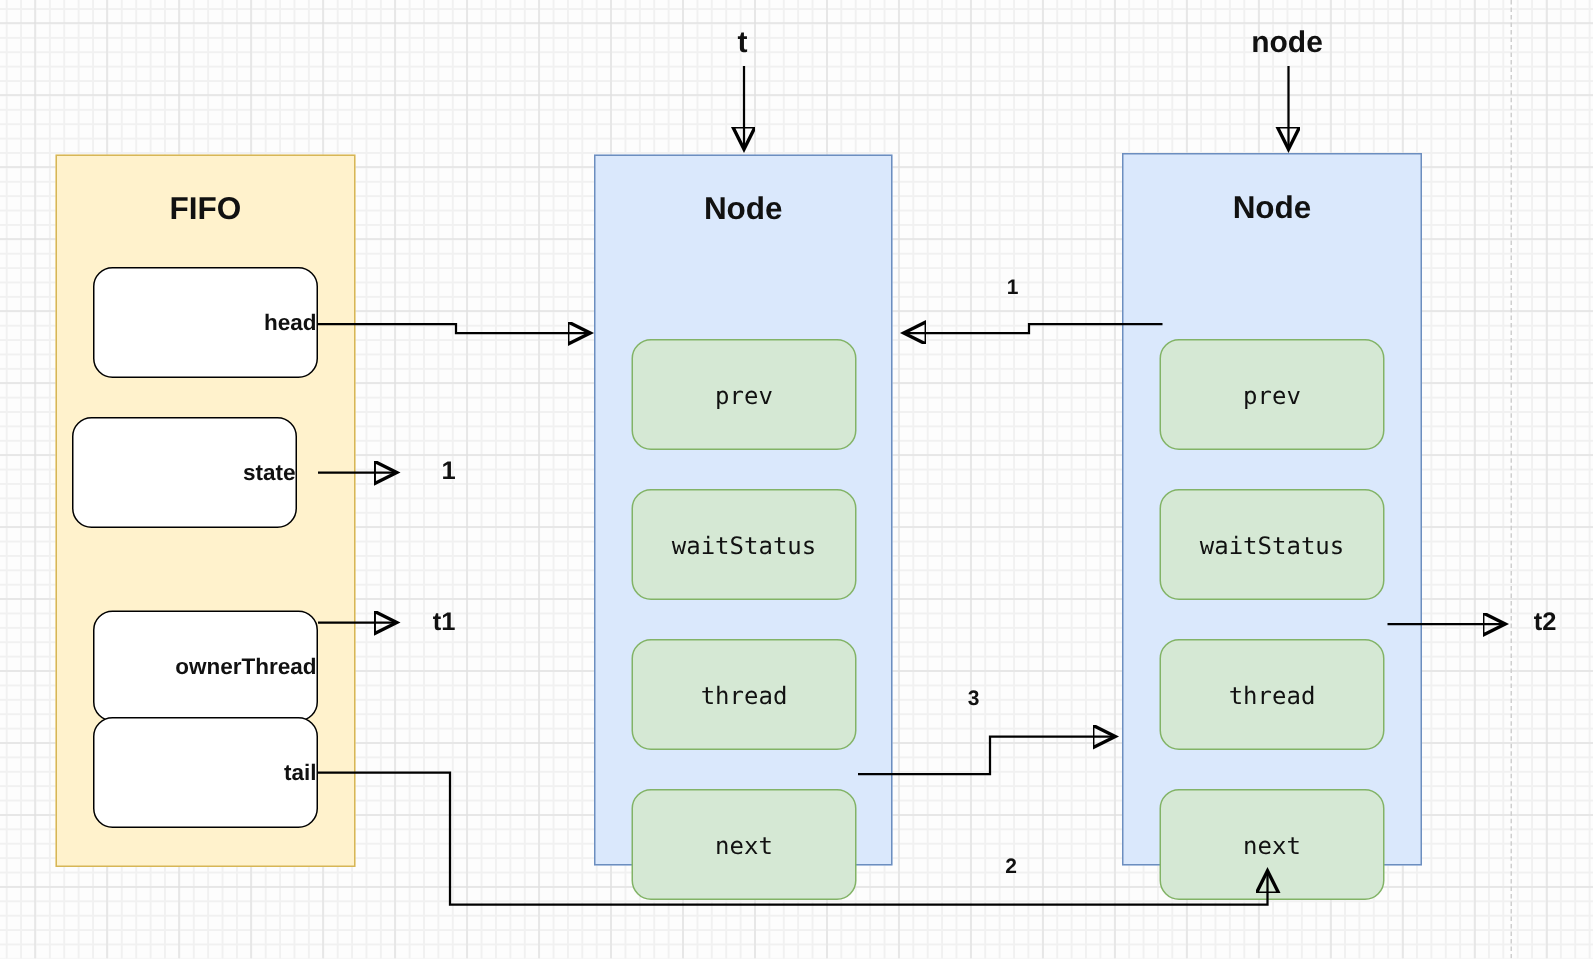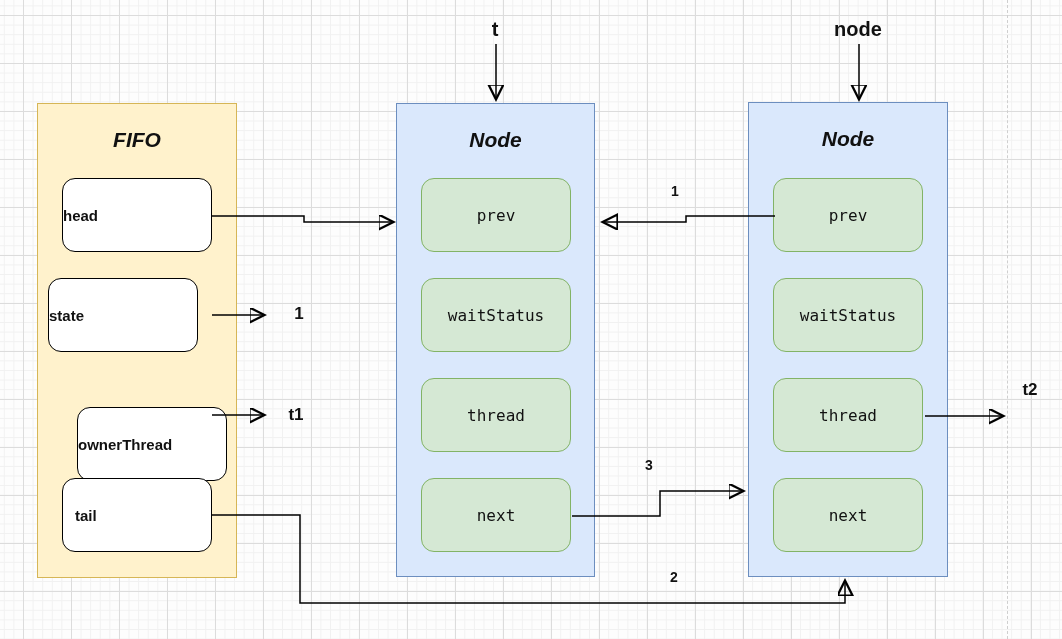--- a/index.html
+++ b/index.html
@@ -23,34 +23,34 @@
   }
   .container-box {
     position:absolute;
     box-sizing:border-box;
   }
   .fifo-box   { left:37px;  top:103px; width:200px; height:475px; background:#FFF2CC; border:1px solid #D6B656; }
   .node1-box  { left:396px; top:103px; width:199px; height:474px; background:#DAE8FC; border:1px solid #6C8EBF; }
   .node2-box  { left:748px; top:102px; width:200px; height:475px; background:#DAE8FC; border:1px solid #6C8EBF; }
   .box-title {
     position:absolute; left:0; right:0; top:24px;
-    text-align:center; font-weight:bold; font-size:21px; color:#111;font-style:italic;
+    text-align:center; font-weight:bold; font-size:21px; color:#111;
   }
   .wbox {
     position:absolute; width:150px; height:74px; box-sizing:border-box;
     background:#ffffff; border:1.5px solid #000000; border-radius:13px;
-    display:flex; align-items:center; justify-content:flex-start;
+    display:flex; align-items:center; justify-content:flex-end;
     font-weight:bold; font-size:15px; color:#111;
   }
   .gbox {
     position:absolute; width:150px; height:74px; box-sizing:border-box;
     background:#D5E8D4; border:1px solid #82B366; border-radius:13px;
     display:flex; align-items:center; justify-content:center;
     font-family:"DejaVu Sans Mono", monospace;
-    font-size:16px; color:#111;
+    font-size:16px; color:#111;margin-top:48px;
   }
   .float-label {
     position:absolute; transform:translate(-50%,-50%);
     font-weight:bold; color:#111; white-space:nowrap;
   }
   .lbl-lg { font-size:20px; }
   .lbl-md { font-size:17px; }
   .lbl-sm { font-size:14px; }
   .watermark {
     position:absolute; left:878px; top:592px;
@@ -69,21 +69,21 @@
 
   <div class="container-box fifo-box">
     <div class="box-title">FIFO</div>
   </div>
   <div class="wbox" style="left:62px; top:178px;">
     <span>head</span>
   </div>
   <div class="wbox" style="left:48px; top:278px;">
     <span>state</span>
   </div>
-  <div class="wbox" style="left:77px; top:378px;margin-top:29px;">
+  <div class="wbox" style="left:62px; top:378px;margin-top:29px;">
     <span>ownerThread</span>
   </div>
   <div class="wbox" style="left:62px; top:478px;padding-left:12px;">
     <span>tail</span>
   </div>
 
   <div class="container-box node1-box">
     <div class="box-title">Node</div>
   </div>
   <div class="gbox" style="left:421px; top:178px;">
@@ -130,20 +130,20 @@
     <path d="M775,216 L686,216 L686,222 L604,222" marker-end="url(#arr)"></path>
     <path d="M572,516 L660,516 L660,491 L742,491" marker-end="url(#arr)"></path>
     <path d="M925,416 L1002,416" marker-end="url(#arr)"></path>
   </svg>
 
   <div class="float-label lbl-lg" style="left:495px; top:29px;">t</div>
   <div class="float-label lbl-lg" style="left:858px; top:29px;">node</div>
 
   <div class="float-label lbl-md" style="left:299px; top:314px;">1</div>
   <div class="float-label lbl-md" style="left:296px; top:415px;">t1</div>
-  <div class="float-label lbl-md" style="left:1030px; top:390px;">t2</div>
+  <div class="float-label lbl-md" style="left:1030px; top:415px;">t2</div>
 
   <div class="float-label lbl-sm" style="left:675px; top:191px;">1</div>
   <div class="float-label lbl-sm" style="left:674px; top:577px;">2</div>
   <div class="float-label lbl-sm" style="left:649px; top:465px;">3</div>
 
 
 </div>
 
 </body></html>

